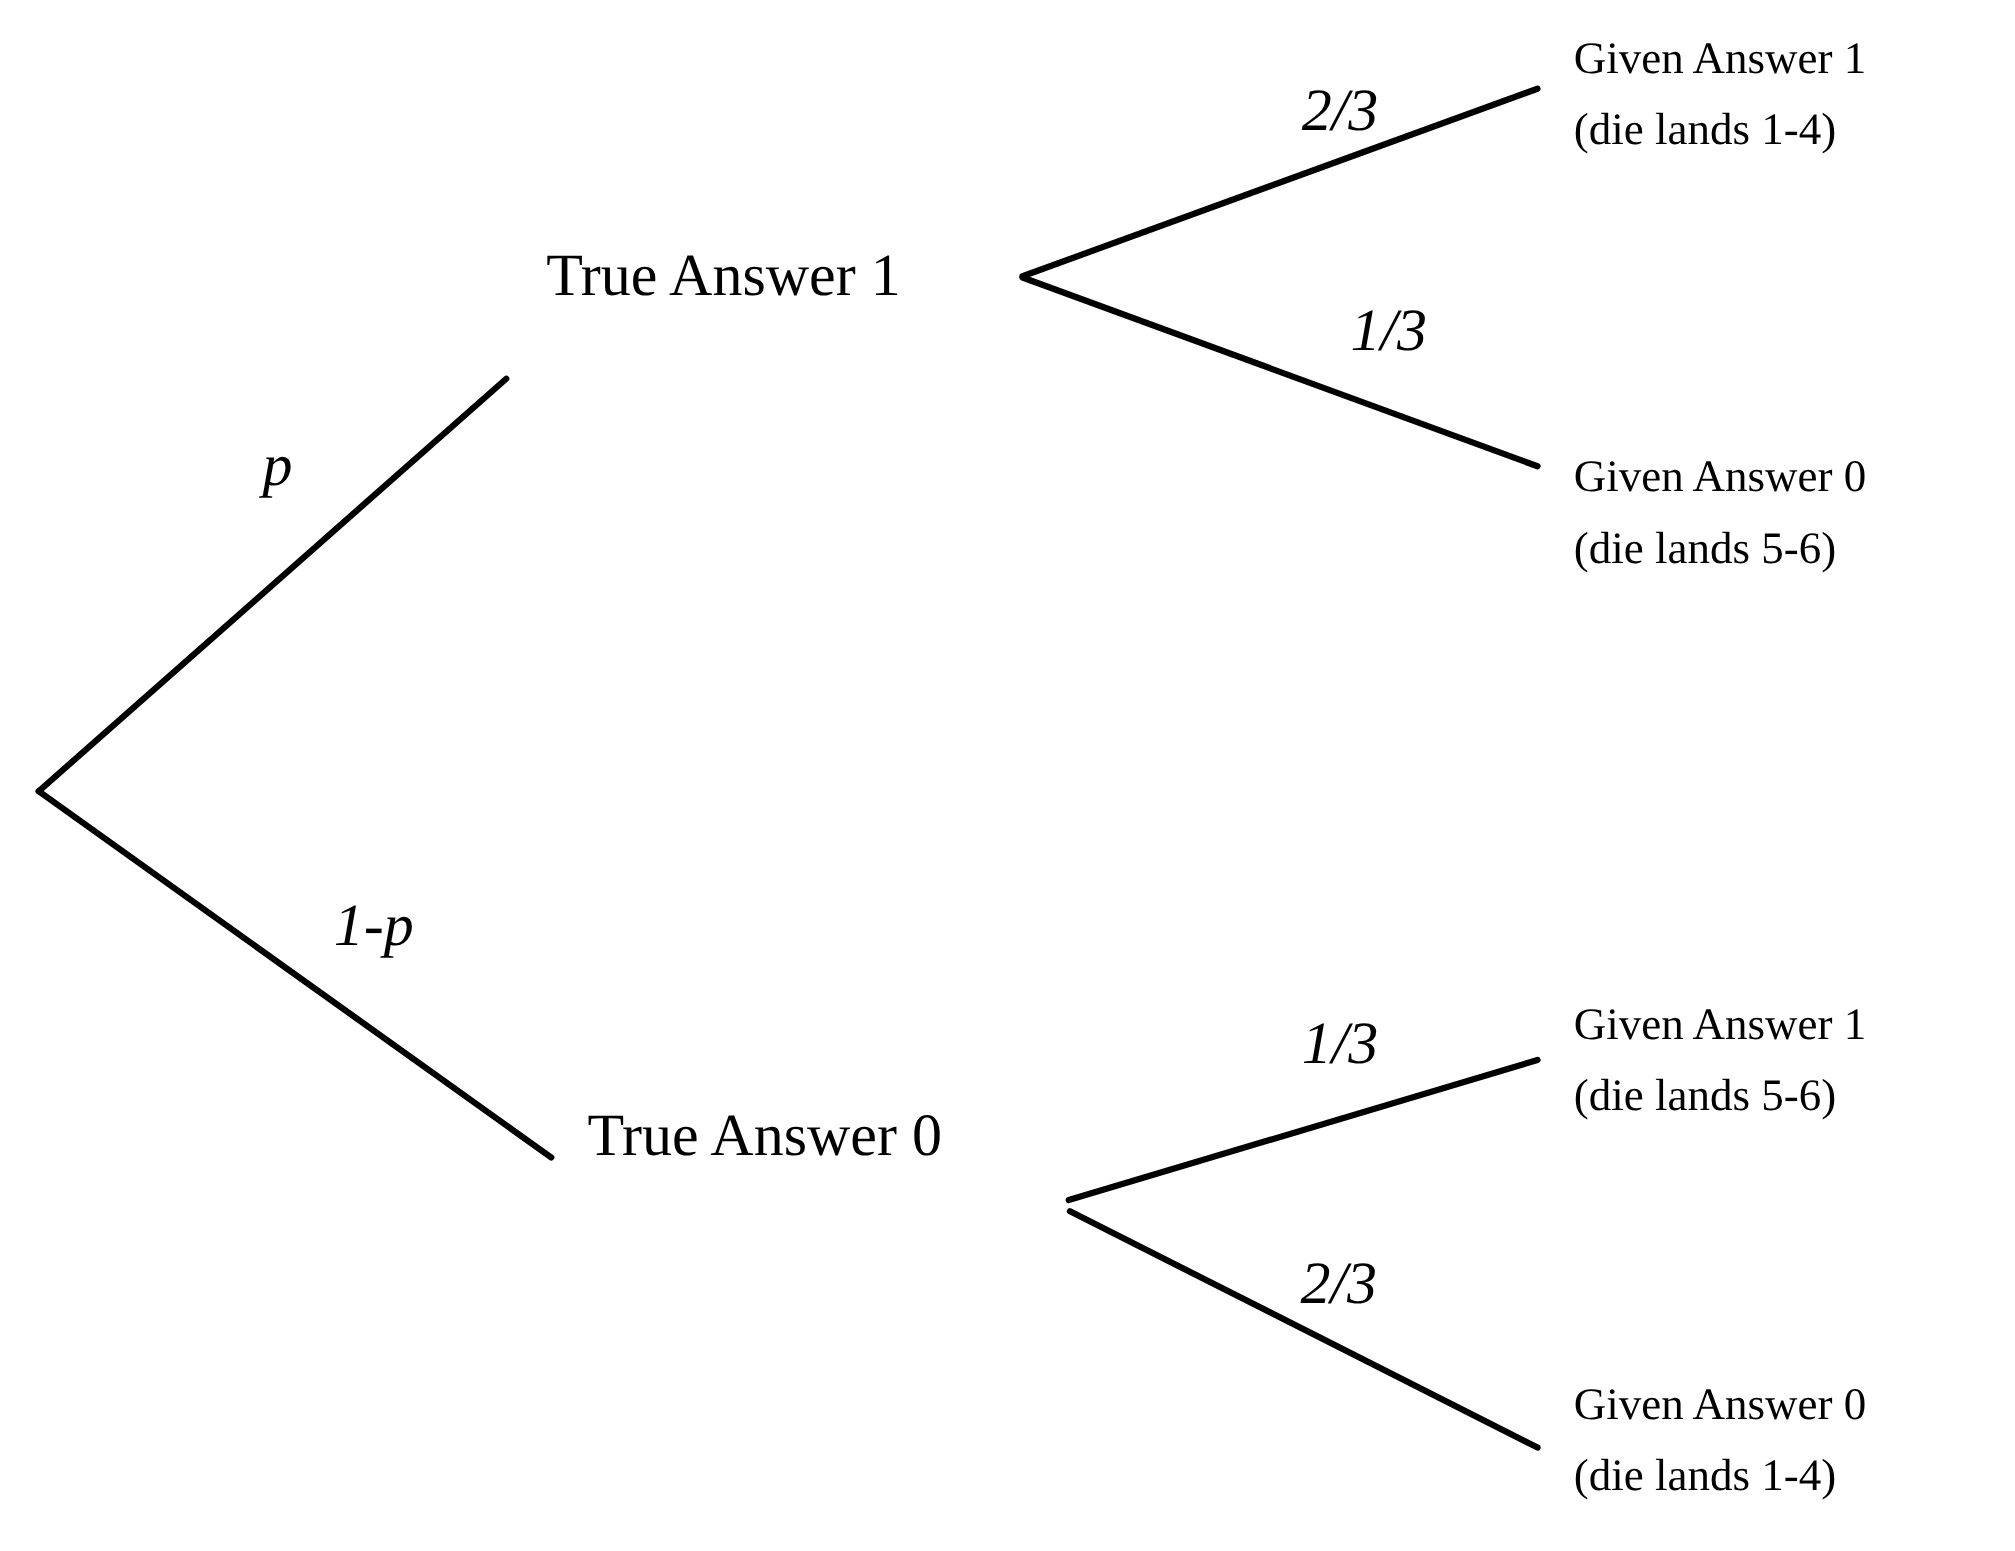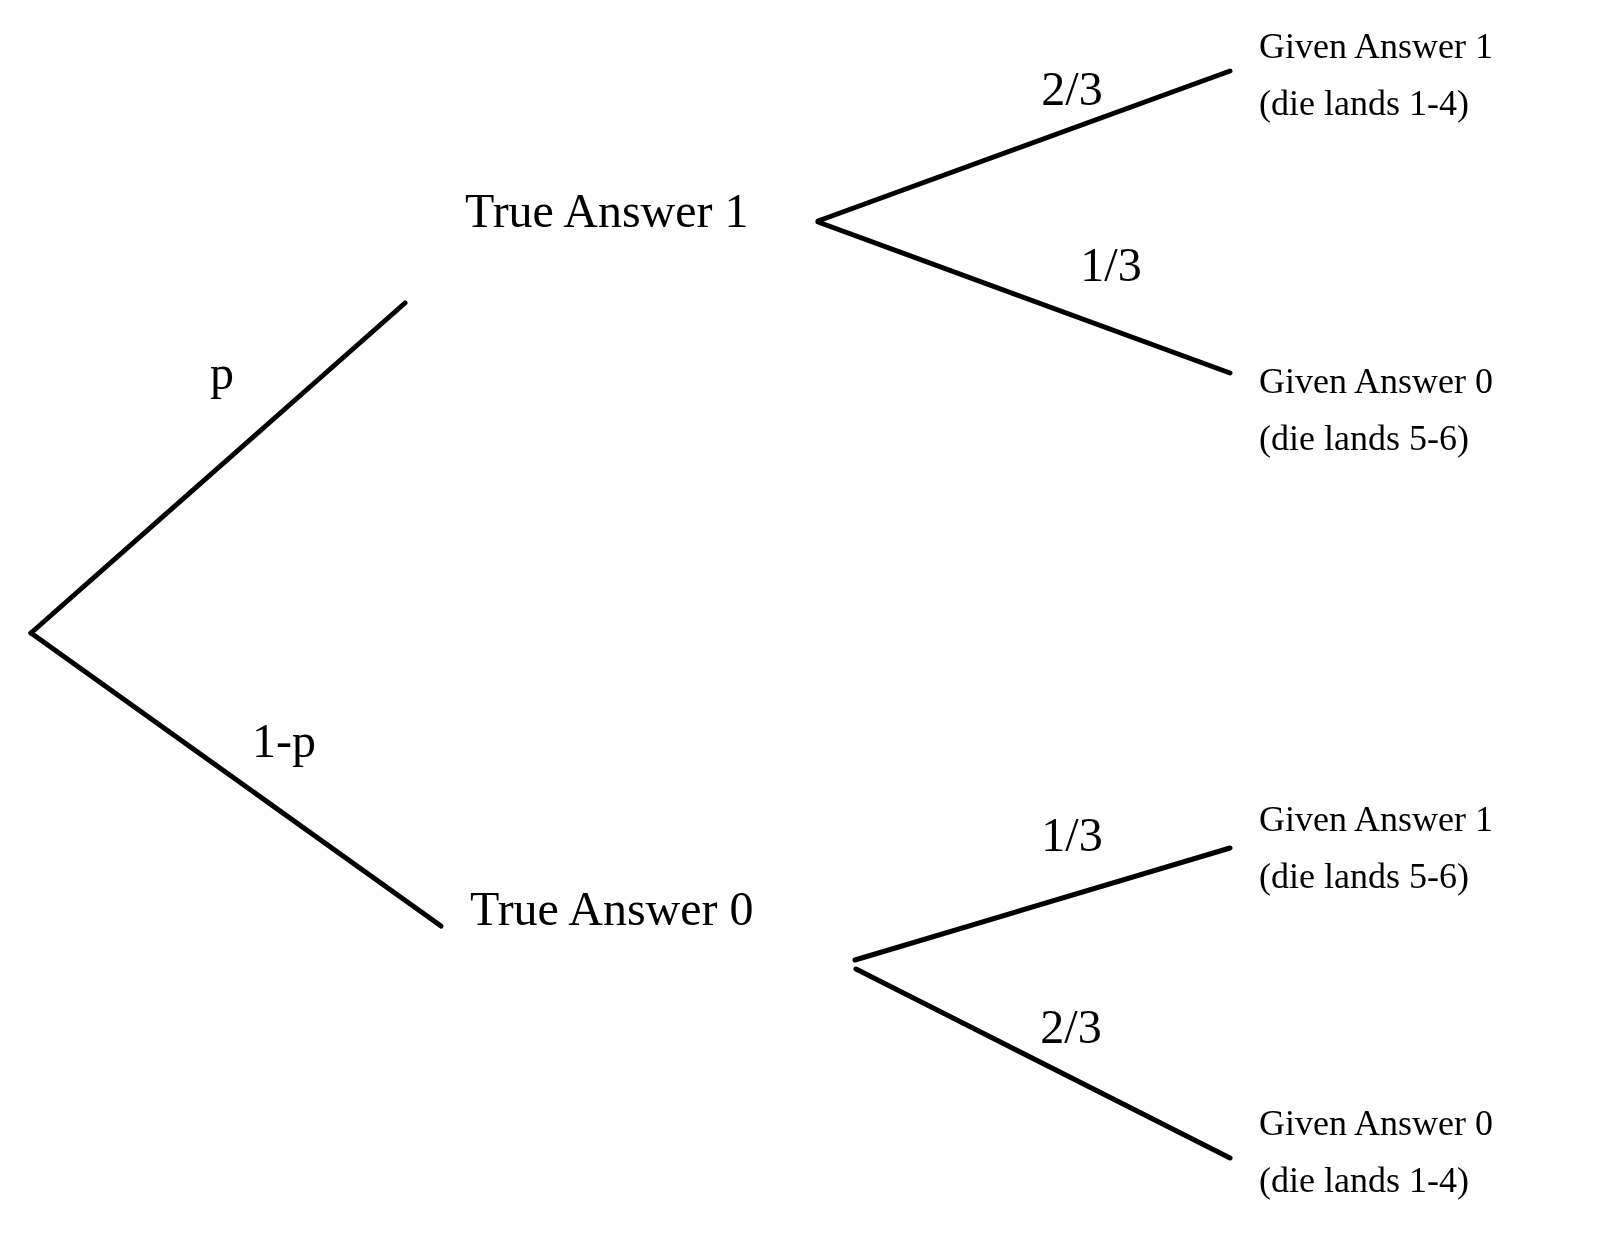--- a/index.html
+++ b/index.html
@@ -26,20 +26,21 @@
     top: 0;
   }
   svg.edges line {
     stroke: #000000;
     stroke-width: 5;
     stroke-linecap: round;
   }
   .prob {
     position: absolute;
     transform: translateX(-50%);
+    font-style: italic;
     font-size: 48px;
     line-height: 57px;
     white-space: nowrap;
   }
   .node {
     position: absolute;
     font-size: 48px;
     line-height: 57px;
     white-space: nowrap;
   }
@@ -59,31 +60,31 @@
     <line x1="31" y1="633" x2="405" y2="303"></line>
     <line x1="31" y1="633" x2="441" y2="926"></line>
     <line x1="818" y1="221" x2="1230" y2="71"></line>
     <line x1="818" y1="222" x2="1230" y2="373"></line>
     <line x1="855" y1="960" x2="1230" y2="848"></line>
     <line x1="856" y1="969" x2="1230" y2="1158"></line>
   </svg>
 
   <div class="prob" style="left:222px;  top:344px;">p</div>
 
-  <div class="prob" style="left:284px;  top:712px;">1-p</div>
+  <div class="prob" style="left:299px;  top:712px;">1-p</div>
 
   <div class="prob" style="left:1072px; top:60px;">2/3</div>
 
   <div class="prob" style="left:1111px; top:236px;">1/3</div>
 
   <div class="prob" style="left:1072px; top:806px;">1/3</div>
 
   <div class="prob" style="left:1071px; top:998px;">2/3</div>
 
-  <div class="node" style="left:437px; top:182px;margin-left:28px;">True Answer 1</div>
+  <div class="node" style="left:437px; top:192px;">True Answer 1</div>
 
   <div class="node" style="left:470px; top:880px;">True Answer 0</div>
 
   <div class="leaf" style="left:1259px; top:18px;">
     <div>Given Answer 1</div>
     <div>(die lands 1-4)</div>
   </div>
 
   <div class="leaf" style="left:1259px; top:353px;">
     <div>Given Answer 0</div>

